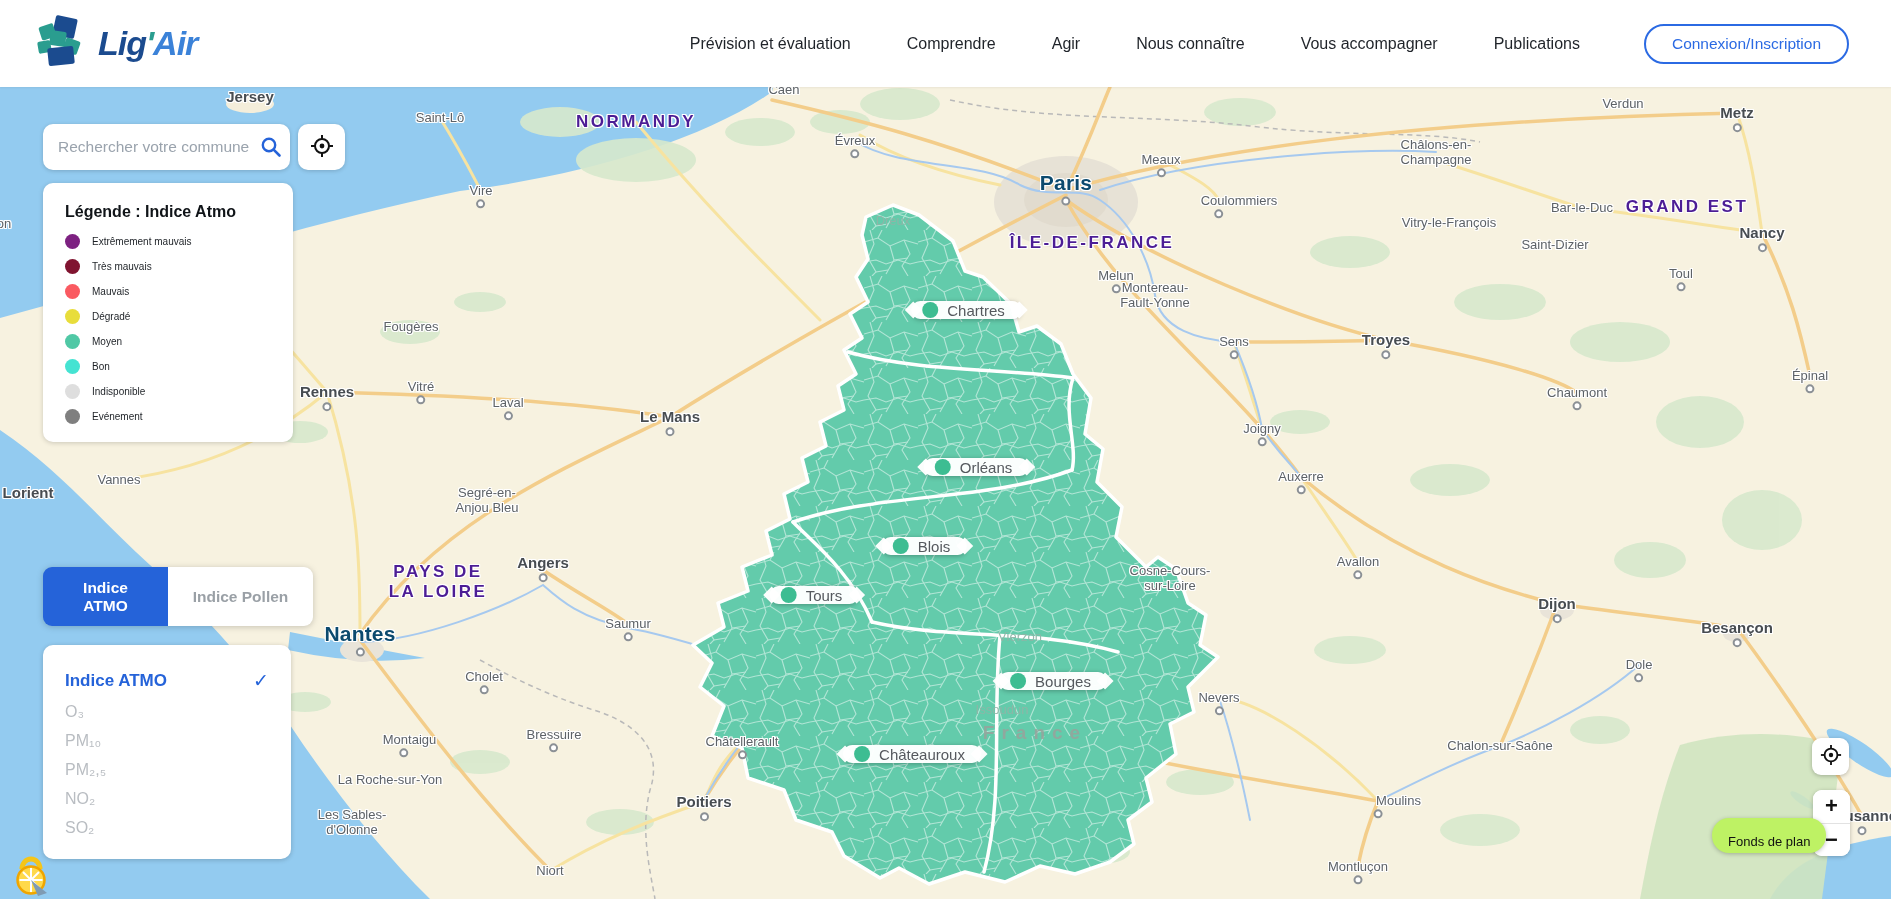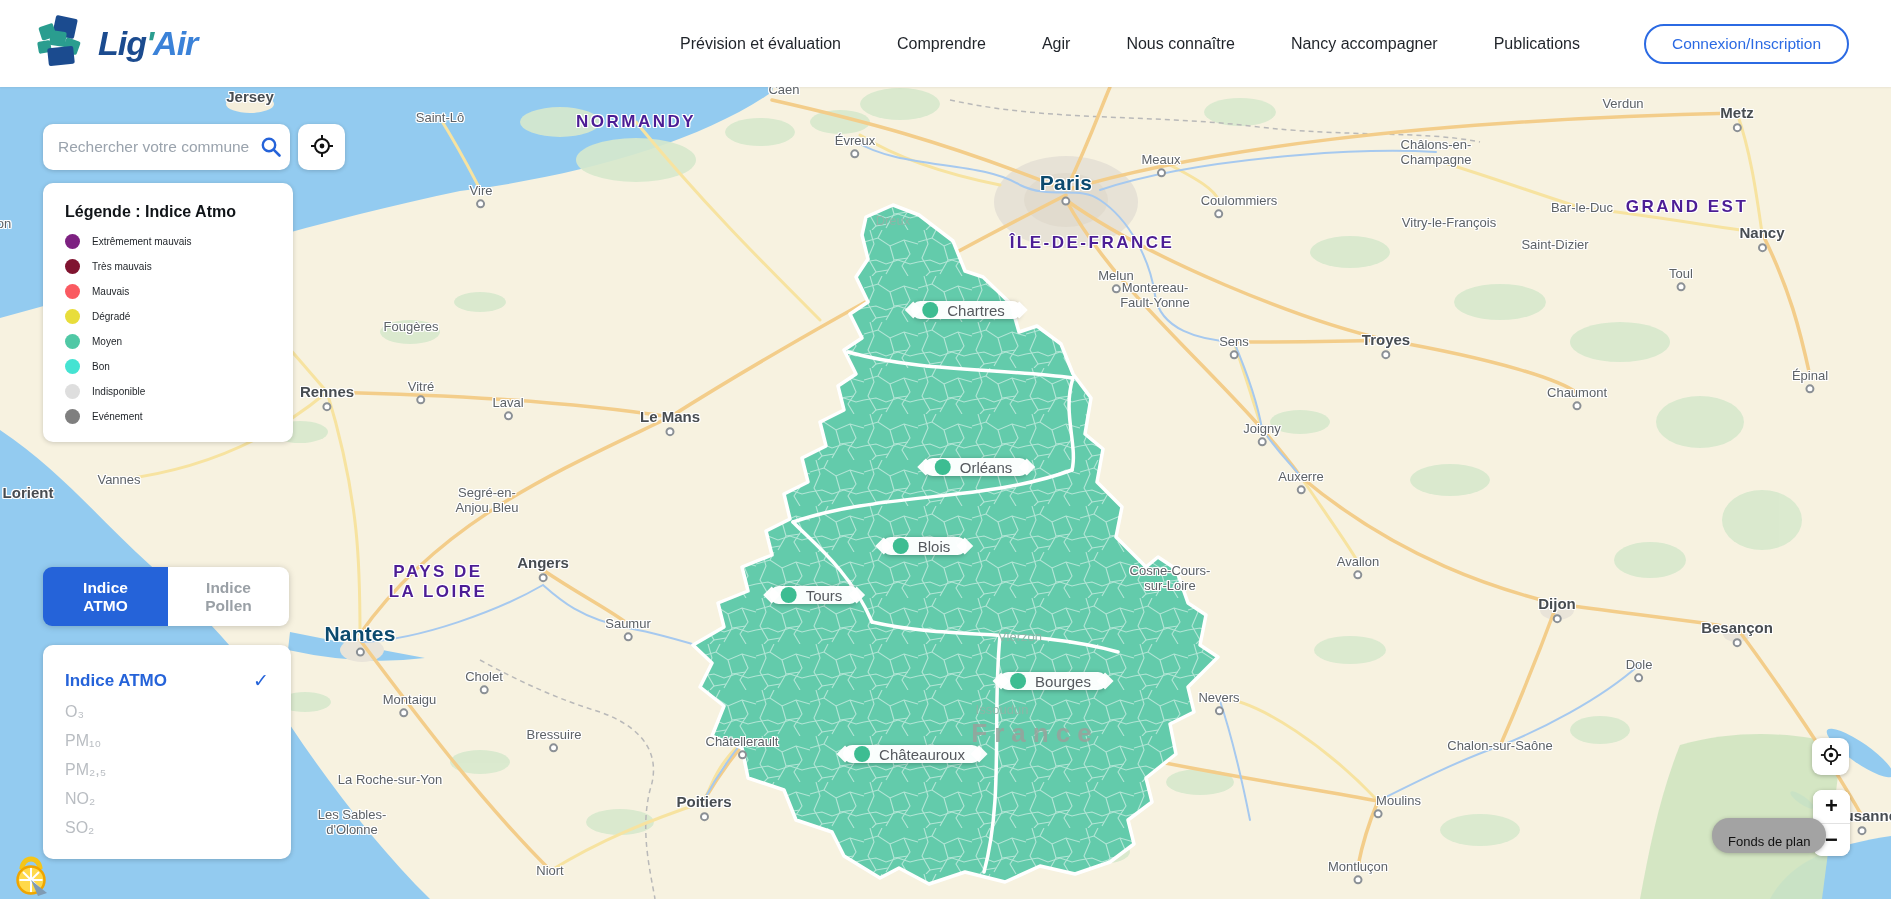--- a/index.html
+++ b/index.html
@@ -23,21 +23,21 @@
   .map{position:absolute;inset:0;z-index:1;}
   .basemap{position:absolute;left:0;top:0;}
 
   
   .lbl{position:absolute;transform:translate(-50%,-50%);text-align:center;color:#5d6267;font-size:13px;
        line-height:1.18;white-space:nowrap;z-index:3;pointer-events:none;
        text-shadow:0 1px 0 #fff,1px 0 0 #fff,-1px 0 0 #fff,0 -1px 0 #fff,1px 1px 0 #fff,-1px -1px 0 #fff,1px -1px 0 #fff,-1px 1px 0 #fff;}
   .lbl.big{font-size:21px;color:#0c4a6e;font-weight:600;letter-spacing:.2px;}
   .lbl.med{font-size:15px;color:#474c51;font-weight:600;}
   .lbl.reg{font-size:17px;color:#4c1d95;letter-spacing:2.5px;font-weight:600;}
-  .lbl.country{font-size:26px;color:#98a39c;letter-spacing:7px;font-weight:600;text-shadow:none;opacity:.85;}
+  .lbl.country{font-size:19px;color:#98a39c;letter-spacing:7px;font-weight:600;text-shadow:none;opacity:.85;}
   .lbl.faint{color:#8fb5a7;text-shadow:none;opacity:.95;}
   .lbl-dot{position:absolute;left:50%;top:100%;transform:translate(-50%,1px);width:9px;height:9px;border-radius:50%;
            background:#fff;border:2px solid #8b9095;}
 
   
   .pill{position:absolute;transform:translate(-50%,-50%);z-index:6;display:flex;align-items:center;gap:9px;
         background:rgba(255,255,255,.97);border-radius:18px;height:18px;padding:0 16px 0 11px;
         box-shadow:0 1px 5px rgba(0,0,0,.28);font-size:15px;color:#55595e;cursor:pointer;}
   .pill:before,.pill:after{content:"";position:absolute;top:50%;width:12px;height:12px;background:rgba(255,255,255,.97);
         transform:translateY(-50%) rotate(45deg);z-index:-1;}
@@ -69,39 +69,39 @@
             z-index:12;color:#fff;display:flex;flex-direction:column;align-items:center;justify-content:center;gap:4px;
             box-shadow:0 1px 5px rgba(0,0,0,.25);cursor:pointer;}
   .cal-title{font-size:15px;font-weight:bold;}
   .cal-date{font-size:14px;}
 
   
   .tabs{position:absolute;left:43px;top:567px;z-index:11;display:flex;height:59px;
         filter:drop-shadow(0 1px 3px rgba(0,0,0,.2));}
   .tab{border:none;height:59px;font-size:15.5px;font-weight:bold;cursor:pointer;padding:0 18px;}
   .tab.active{background:#2563d9;color:#fff;border-radius:9px 0 0 9px;width:125px;}
-  .tab:not(.active){background:#fff;color:#9aa0a6;border-radius:0 9px 9px 0;width:121px;}
+  .tab:not(.active){background:#fff;color:#9aa0a6;border-radius:0 9px 9px 0;width:145px;}
 
   
   .panel{position:absolute;left:43px;top:645px;width:248px;height:214px;background:#fff;border-radius:10px;z-index:11;
          padding:24px 22px;box-shadow:0 1px 5px rgba(0,0,0,.2);display:flex;flex-direction:column;gap:11px;}
   .poll-item{display:flex;align-items:center;justify-content:space-between;font-size:16px;color:#b9bdc2;cursor:pointer;}
   .poll-item.selected{color:#2563d9;font-weight:bold;font-size:17px;}
   .poll-item .check{color:#2563d9;font-size:19px;font-weight:bold;}
 
   
   .locate2{position:absolute;left:1812px;top:738px;width:37px;height:37px;background:#fff;border:none;border-radius:9px;
            z-index:11;display:flex;align-items:center;justify-content:center;cursor:pointer;
            box-shadow:0 1px 4px rgba(0,0,0,.25);}
   .zoomctl{position:absolute;left:1813px;top:790px;width:37px;height:66px;background:#fff;border-radius:9px;z-index:11;
            display:flex;flex-direction:column;box-shadow:0 1px 4px rgba(0,0,0,.25);overflow:hidden;}
   .zoomctl button{flex:1;border:none;background:#fff;font-size:22px;font-weight:bold;color:#111;cursor:pointer;
            line-height:1;padding:0;}
   .zoomctl .sep{height:1px;background:#e2e2e2;}
-  .fonds{position:absolute;left:1712px;top:818px;height:35px;padding:16px 16px;background:#a3a3a3;border:none;border-radius:17px;
+  .fonds{position:absolute;left:1712px;top:818px;height:35px;padding:16px 16px;background:#bef264;border:none;border-radius:17px;
          z-index:11;font-size:13px;color:#111;cursor:pointer;box-shadow:0 1px 4px rgba(0,0,0,.25);white-space:nowrap;}
 
   .lemon{position:absolute;left:13px;top:849px;width:36px;height:48px;z-index:12;cursor:pointer;}
 </style>
 </head>
 <body>
 
 <div class="stage">
 
   <div class="map">
@@ -376,21 +376,21 @@
           <span class="lbl-dot"></span>
         </div>
         <div class="lbl big" style="left: 360px; top: 634px;">
           <div>Nantes</div>
           <span class="lbl-dot"></span>
         </div>
         <div class="lbl sm" style="left: 484px; top: 677px;">
           <div>Cholet</div>
           <span class="lbl-dot"></span>
         </div>
-        <div class="lbl sm" style="left: 404px; top: 700px; padding-left: 11px;">
+        <div class="lbl sm" style="left: 404px; top: 740px; padding-left: 11px;">
           <div>Montaigu</div>
           <span class="lbl-dot"></span>
         </div>
         <div class="lbl sm" style="left: 554px; top: 735px;">
           <div>Bressuire</div>
           <span class="lbl-dot"></span>
         </div>
         <div class="lbl sm" style="left: 390px; top: 780px;">
           <div>La Roche-sur-Yon</div>
         </div>
@@ -627,19 +627,19 @@
           <rect x="12" y="32" width="26" height="18" rx="2" fill="#1b4b8f" transform="rotate(-6 25 41)"></rect>
         </svg>
       </span>
       <span class="logo-text"><span class="lig">Lig</span><span class="apo">'</span><span class="air">Air</span></span>
     </div>
     <nav>
         <a class="nav-item">Prévision et évaluation</a>
         <a class="nav-item">Comprendre</a>
         <a class="nav-item">Agir</a>
         <a class="nav-item">Nous connaître</a>
-        <a class="nav-item">Nancy accompagner</a>
+        <a class="nav-item">Vous accompagner</a>
         <a class="nav-item">Publications</a>
       </nav>
     <button class="login">Connexion/Inscription</button>
   </header>
 
 </div>
 
 </body></html>

